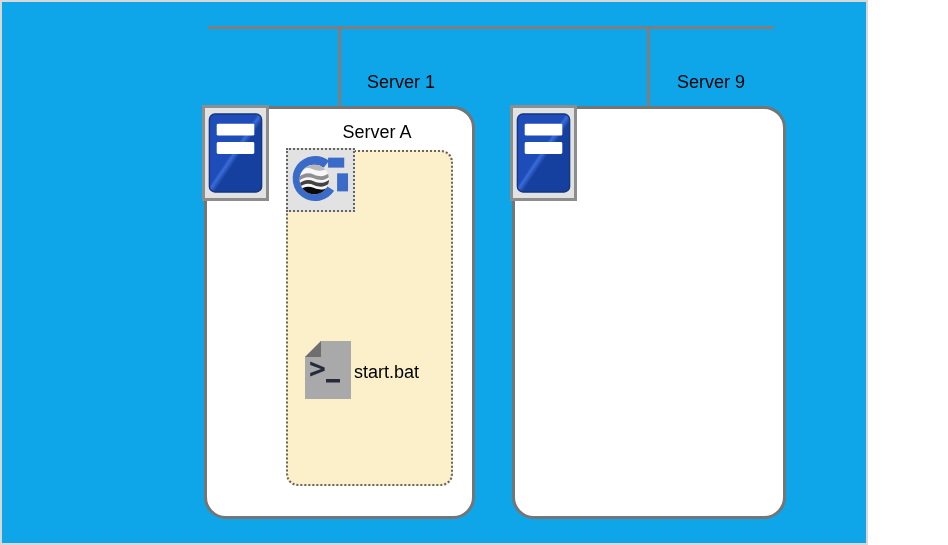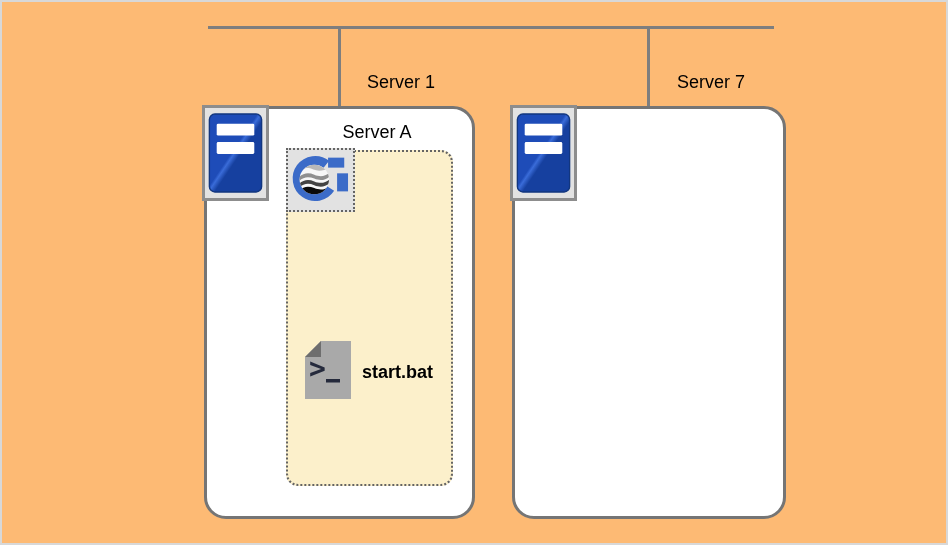--- a/index.html
+++ b/index.html
@@ -1,21 +1,21 @@
 <!DOCTYPE html>
 <html><head>
 <meta charset="utf-8">
 <style>
   html, body { margin: 0; padding: 0; background: #ffffff; }
   * { box-sizing: border-box; }
   #canvas {
     position: relative;
-    width: 948px;
+    width: 868px;
     height: 545px;
-    background: #fdba74;
+    background: #0ea5e9;
     border: 2px solid #d8d8d8;
     font-family: "Liberation Sans", sans-serif;
     overflow: hidden;
   }
   .lbl {
     position: absolute;
     font-size: 18px;
     line-height: 20px;
     color: #000000;
     text-align: center;
@@ -51,21 +51,21 @@
     background:#e2e2e2; border:2.5px dotted #646464;
   }
   .logo-plate svg { position:absolute; inset:1px; width:62px; height:57px; }
   
   .file-icon { position:absolute; left:303px; top:339px; width:46px; height:58px; }
   .file-icon svg { width:46px; height:58px; display:block; }
   
   .lbl-server1 { left:338px; top:70px;  width:122px; }
   .lbl-server2 { left:648px; top:70px;  width:122px; }
   .lbl-groupa  { left:315px; top:120px; width:120px; }
-  .lbl-file    { left:336px; top:360px; width:95px; text-align:right;font-weight:bold; }
+  .lbl-file    { left:352px; top:360px; width:95px; text-align:left; }
 </style>
 </head>
 <body>
 
 <div id="canvas">
 
   <svg width="0" height="0" style="position:absolute" aria-hidden="true">
     <defs>
       <linearGradient id="srv-grad" x1="0" y1="0" x2="1" y2="1">
         <stop offset="0" stop-color="#1e4cb8"></stop>
@@ -78,21 +78,21 @@
           <circle cx="26" cy="30" r="15.5"></circle>
         </clipPath>
     </defs>
   </svg>
 
   <div class="bus-h"></div>
   <div class="drop-1"></div>
   <div class="drop-2"></div>
 
   <div class="lbl lbl-server1">Server 1</div>
-  <div class="lbl lbl-server2">Server 7</div>
+  <div class="lbl lbl-server2">Server 9</div>
 
   <div class="server-box s1"></div>
 
   <div class="server-box s2"></div>
 
   <div class="server-icon-plate s1">
     <svg viewBox="0 0 60 88">
       <rect x="1.5" y="1.5" width="57" height="85" rx="6" fill="url(#srv-grad)" stroke="#12367f" stroke-width="1.5"></rect>
       <rect x="9.5" y="12" width="41" height="13" rx="1.5" fill="#ffffff"></rect>
       <rect x="9.5" y="32" width="41" height="13" rx="1.5" fill="#ffffff"></rect>

